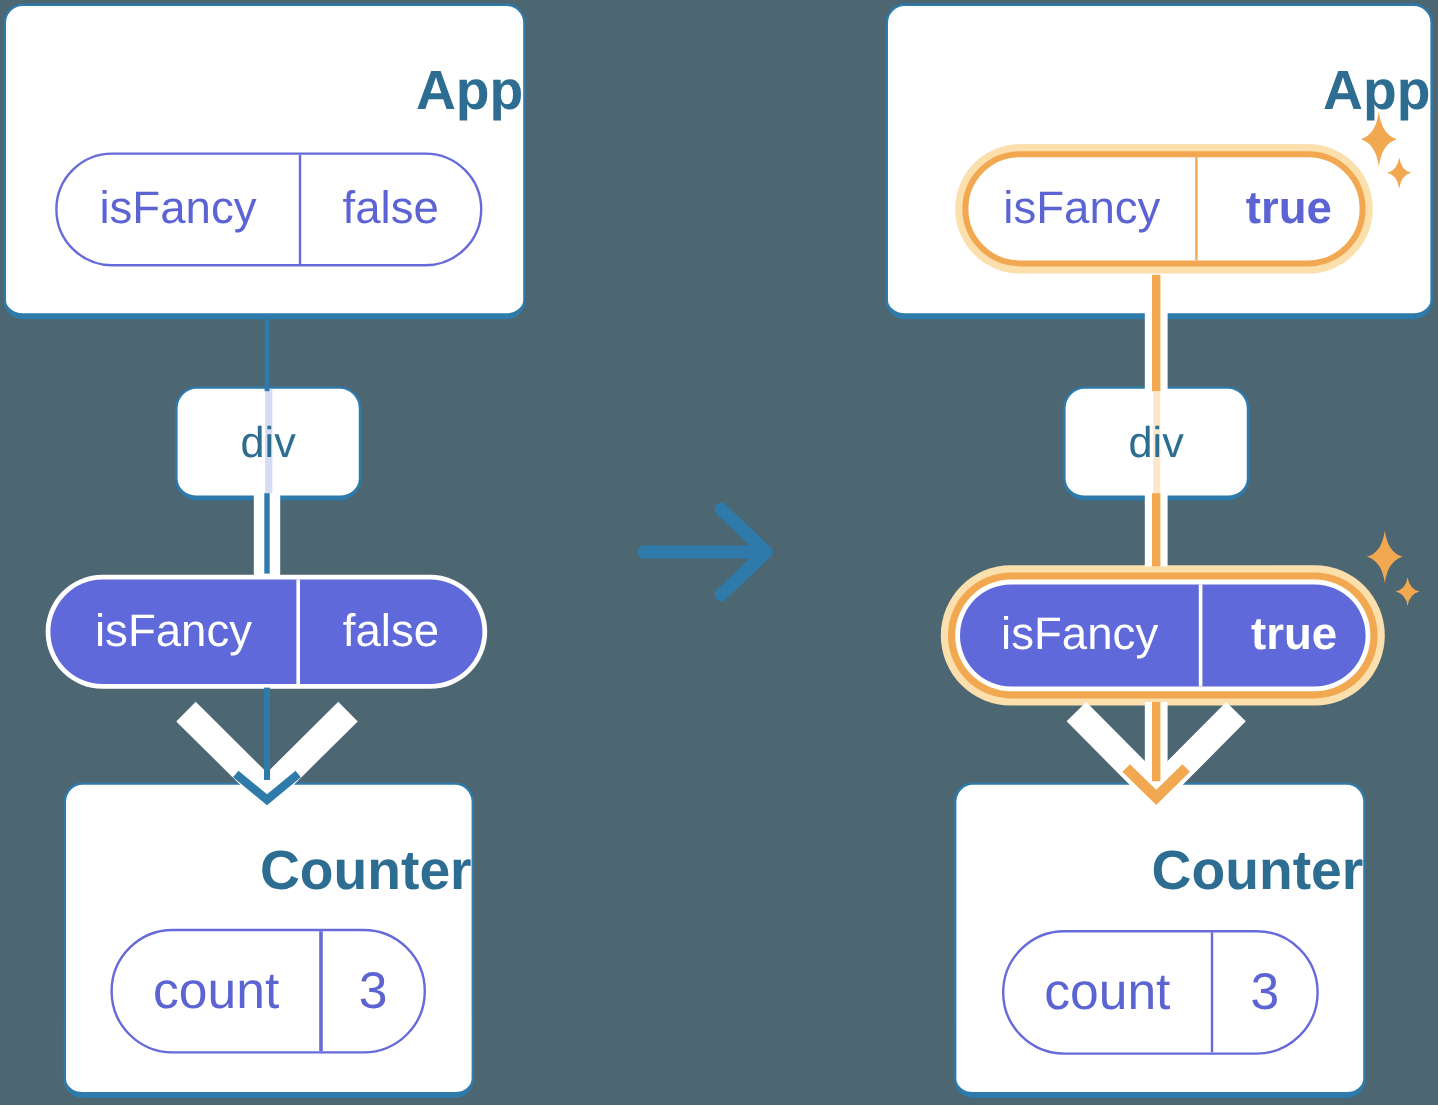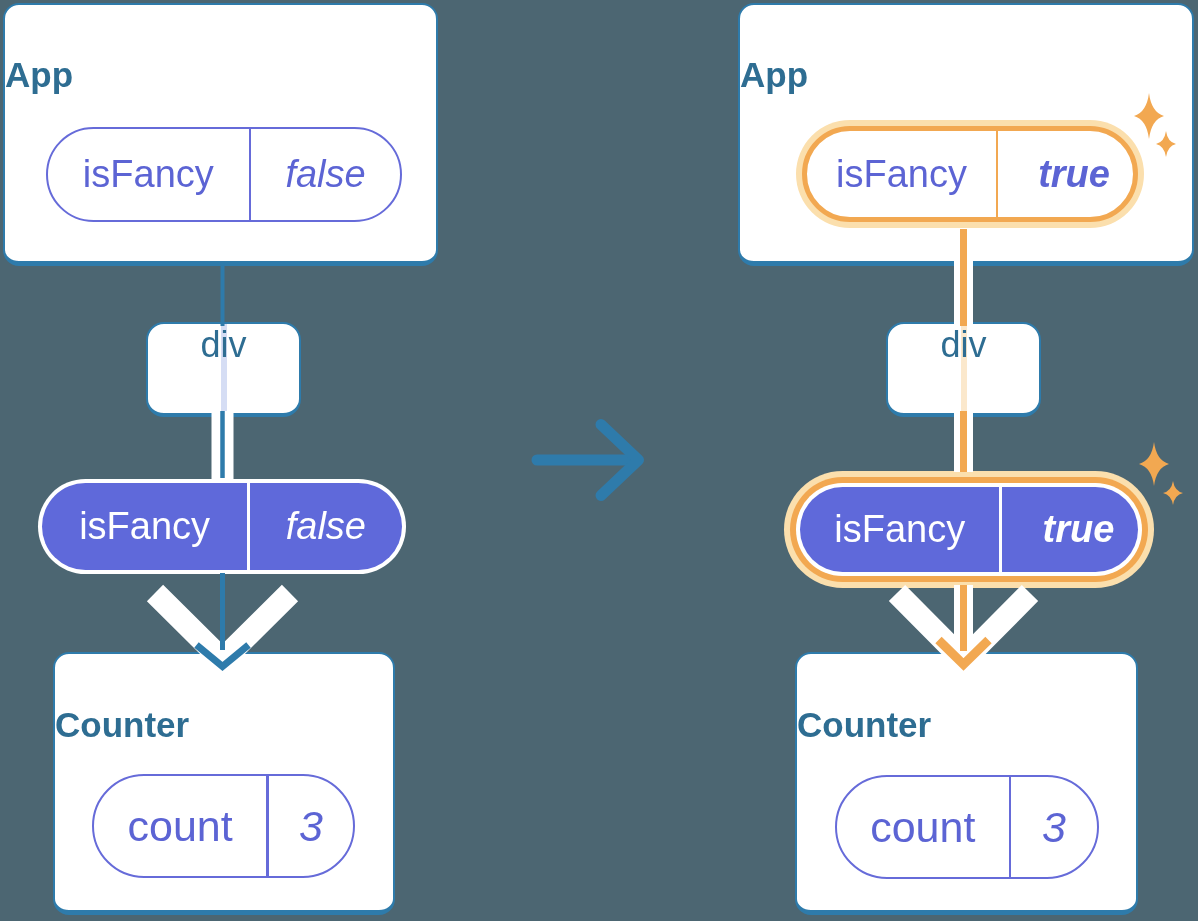--- a/index.html
+++ b/index.html
@@ -7,47 +7,47 @@
     position:relative;width:1198px;height:921px;overflow:hidden;
     background:var(--bg,#4C6672);
     font-family:"Liberation Sans", sans-serif;
   }
   .card{
     position:absolute;background:#fff;box-sizing:border-box;
     border:2px solid var(--edge,#2E7BAB);border-bottom-width:5px;
     border-radius:16px;z-index:1;
   }
   .card-title{
-    position:absolute;left:0;width:100%;text-align:left;
-    color:var(--title,#2E6D92);font-weight:600;font-size:35px;line-height:40px;
+    position:absolute;left:0;width:100%;text-align:right;
+    color:var(--title,#2E6D92);font-weight:600;font-size:46px;line-height:40px;
   }
   .divbox{
     position:absolute;background:#fff;box-sizing:border-box;
     border:2px solid var(--edge,#2E7BAB);border-bottom-width:4px;
-    border-radius:18px;z-index:1;display:flex;align-items:flex-start;justify-content:center;
+    border-radius:18px;z-index:1;display:flex;align-items:center;justify-content:center;
   }
   .divbox .label{
     position:relative;z-index:2;color:var(--title,#2E6D92);
     font-size:36px;font-weight:500;
   }
   .trace{
     position:absolute;top:0;bottom:0;left:50%;transform:translateX(-50%);
     width:6px;z-index:1;
   }
   .trace.lavender{background:var(--trace-lavender,#D5DDF4);}
   .trace.peach{background:var(--trace-peach,#FBE8CC);}
   .pill{
     position:absolute;display:flex;align-items:stretch;box-sizing:border-box;
     border-radius:999px;font-size:38px;z-index:2;text-align:right;
   }
   .pill .seg{
     display:flex;align-items:center;justify-content:center;
     font-weight:500;white-space:nowrap;
   }
-  .pill .seg.grow{flex:1;font-style:italic;}
+  .pill .seg.grow{flex:1;}
   .pill .divider{flex:0 0 auto;}
   .pill.outline{
     background:#fff;border:2.5px solid var(--purple-border,#666BD9);
     color:var(--purple-text,#5C64D4);
   }
   .pill.outline .divider{width:2.5px;background:var(--purple-border,#666BD9);}
   .pill.fancy{
     background:#fff;border:5px solid var(--orange,#F2A851);
     box-shadow:0 0 0 6px var(--orange-glow,#FBDFAD);
     color:var(--purple-text,#5C64D4);

